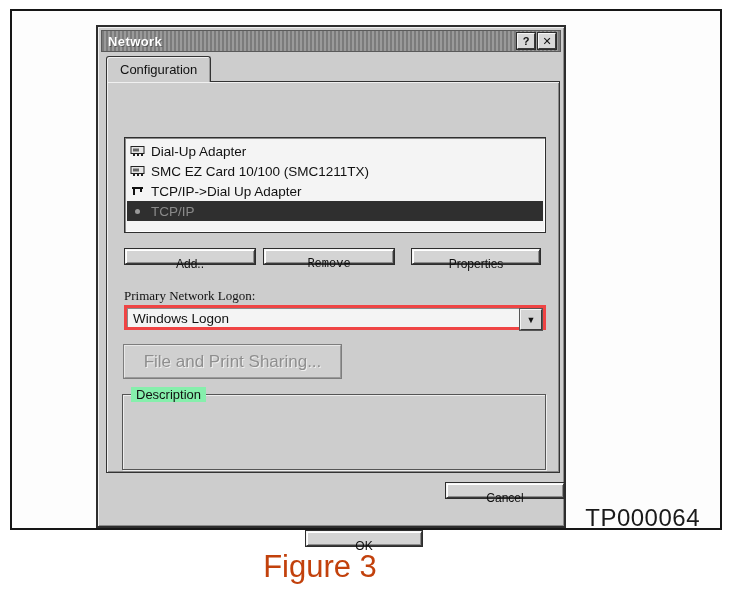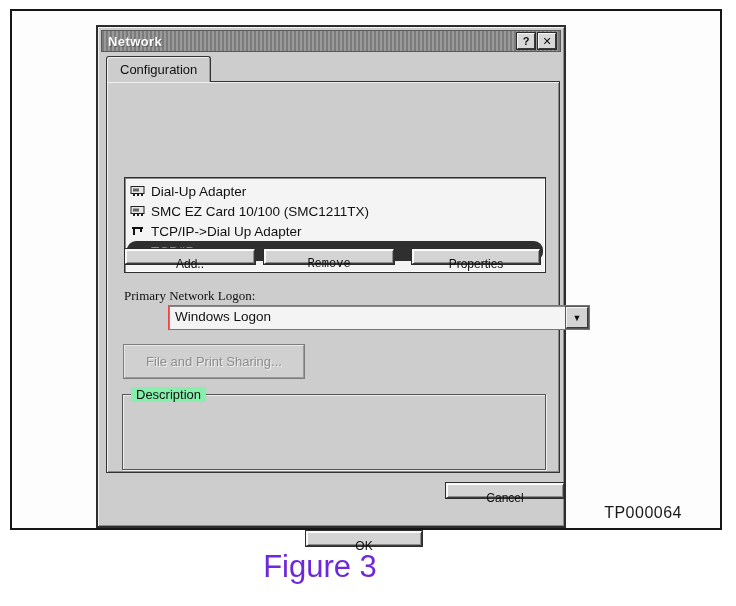--- a/index.html
+++ b/index.html
@@ -76,27 +76,26 @@
   .intro-label { position: absolute; left: 26px; top: 87px; font-size: 13px; z-index: 3; }
 
   .listbox {
     position: absolute; left: 26px; top: 110px;
     width: 422px; height: 96px;
     background: #f4f4f4;
     border: 1px solid #2f2f2f;
     box-shadow: inset 1px 1px 0 #8a8a8a, inset -1px -1px 0 #fff;
     padding: 3px 2px; z-index: 3;
     overflow: hidden;
-    margin-top: 40px;
   }
   .list-row {
     height: 20px; display: flex; align-items: center; gap: 5px;
     padding: 0 3px; font-size: 13.5px; white-space: nowrap;
   }
-  .list-row.selected { background: #2f2f2f; color: #8a8a8a; border-radius: 9px; }
+  .list-row.selected { background: #2f2f2f; color: #8a8a8a; }
   .row-icon { width: 16px; height: 12px; flex: 0 0 16px; }
   .dot-icon {
     width: 5px; height: 5px; flex: 0 0 5px; margin: 0 6px 0 5px;
     background: #9a9a9a; border-radius: 50%;
   }
 
   .btn {
     position: absolute; height: 15px;
     background: #d4d4d4;
     border: 1px solid; border-color: #f6f6f6 #3a3a3a #3a3a3a #f6f6f6;
@@ -107,42 +106,41 @@
   .btn-add        { left: 27px;  top: 222px; width: 130px; }
   .btn-remove     { left: 166px; top: 222px; width: 130px; font-family: Liberation Mono, monospace; }
   .btn-properties { left: 314px; top: 222px; width: 128px; }
 
   .logon-label { position: absolute; left: 26px; top: 261px; font-size: 13px; z-index: 3; font-family: Liberation Serif, serif; }
 
   .combo {
     position: absolute; left: 26px; top: 278px;
     width: 422px; height: 25px;
     background: #f4f4f4;
-    border: 1px solid #ef4444;
+    border: 3px solid #ef4444;
     box-shadow: inset 1px 1px 0 #8a8a8a;
     font-size: 13.5px; line-height: 22px; padding-left: 6px;
     z-index: 3;
-    margin-left: 44px;
   }
   .combo-btn {
     position: absolute; right: 1px; top: 1px;
     width: 22px; height: 21px;
     background: #d4d4d4;
     border: 1px solid; border-color: #f6f6f6 #3a3a3a #3a3a3a #f6f6f6;
     box-shadow: 0 0 0 1px #555;
     text-align: center; font-size: 9px; line-height: 20px; color: #111;
   }
 
   .btn-sharing {
     position: absolute; left: 26px; top: 318px;
-    width: 180px; height: 33px;
+    width: 217px; height: 33px;
     background: #d0d0d0;
     border: 1px solid; border-color: #e8e8e8 #9a9a9a #9a9a9a #e8e8e8;
     box-shadow: 0 0 0 1px #7d7d7d;
-    font-size: 13px; text-align: center; line-height: 31px;
+    font-size: 17px; text-align: center; line-height: 31px;
     color: #8e8e8e; text-shadow: 1px 1px 0 #efefef;
     z-index: 3; cursor: default;
   }
 
   .group {
     position: absolute; left: 24px; top: 367px;
     width: 424px; height: 76px;
     border: 1px solid #555;
     box-shadow: inset 1px 1px 0 #eee, 1px 1px 0 #eee;
     z-index: 3;
@@ -156,27 +154,27 @@
     border: 1px solid #555;
     box-shadow: inset 1px 1px 0 #8d8d8d, inset -1px -1px 0 #fff;
     padding: 5px 8px;
     font-size: 13px; line-height: 17px;
   }
 
   .btn-ok     { left: 208px; top: 456px; width: 116px; margin-top: 48px; }
   .btn-cancel { left: 348px; top: 456px; width: 118px; }
 
   .tp-code {
-    position: absolute; right: 38px; top: 493px;
-    font-size: 16px; letter-spacing: 0.5px; color: #1a1a1a;
+    position: absolute; right: 20px; top: 493px;
+    font-size: 24px; letter-spacing: 0.5px; color: #1a1a1a;
   }
 
   .figure-caption {
     position: absolute; left: 0; top: 549px; width: 640px;
-    text-align: center; font-size: 31px; color: #6d28d9;
+    text-align: center; font-size: 31px; color: #c2410c;
   }
 </style>
 </head>
 <body>
 
 <div class="figure-frame">
 
   <div class="dialog">
 
     <div class="titlebar">

